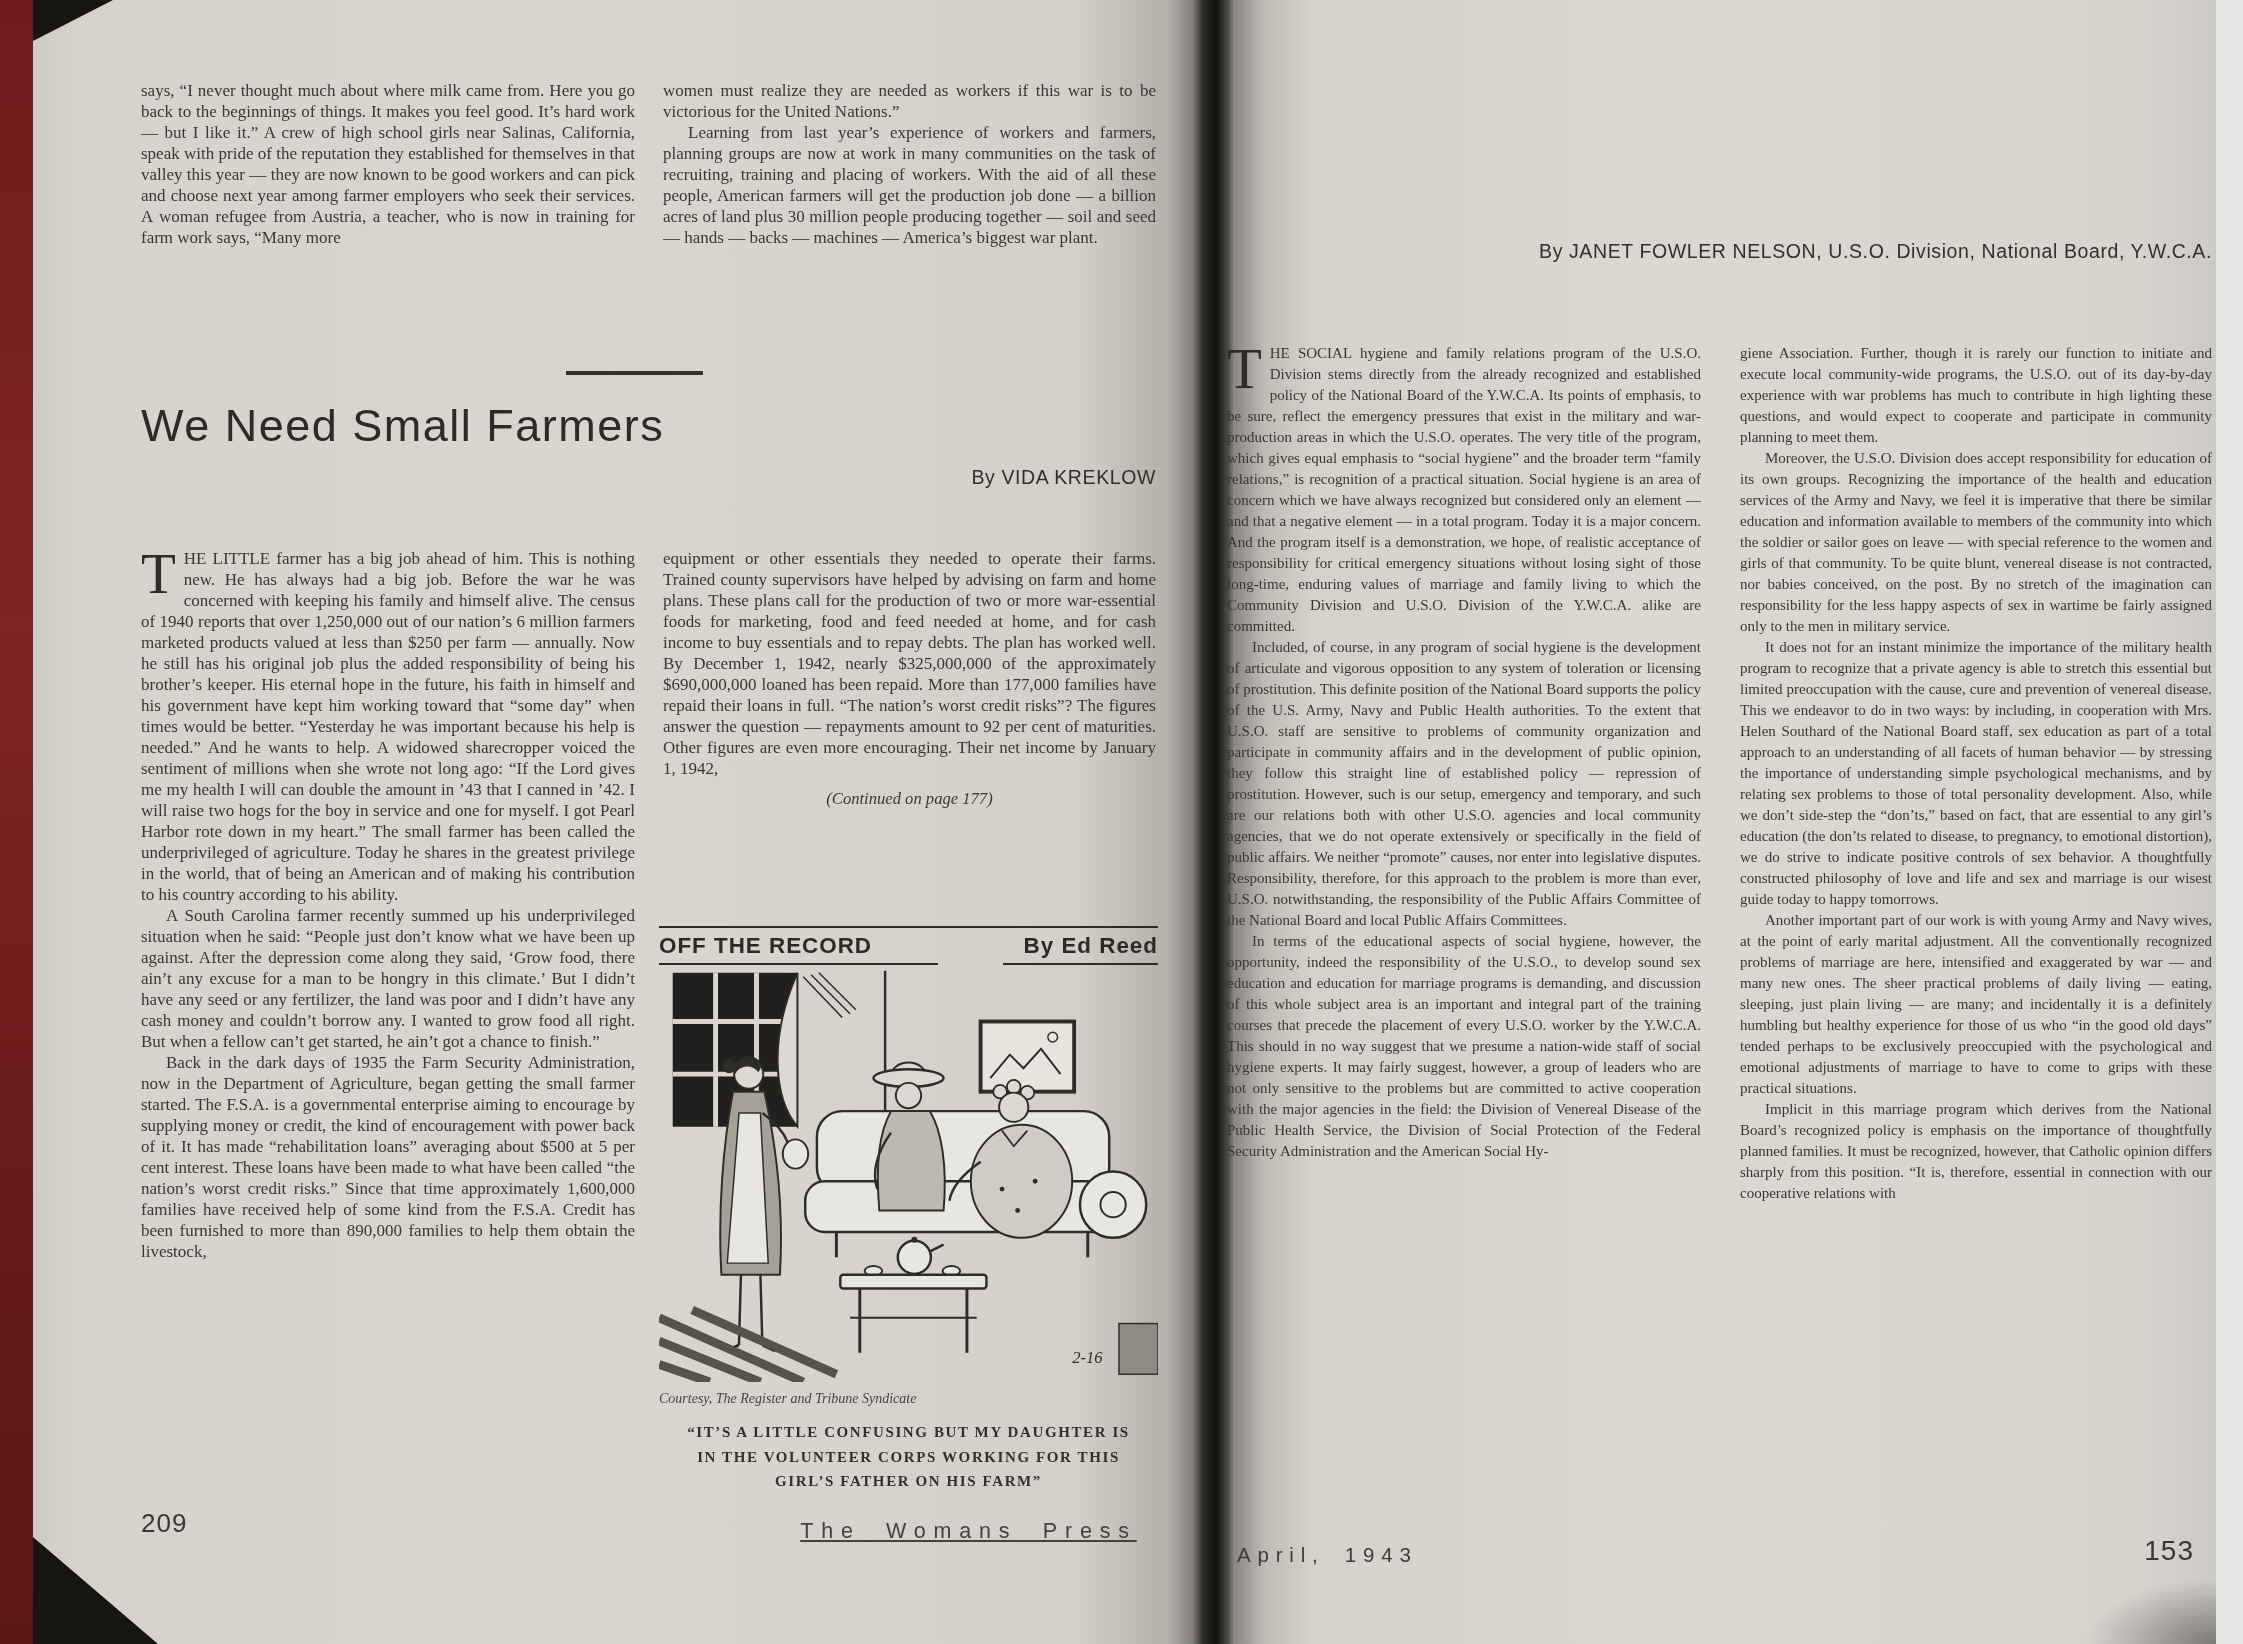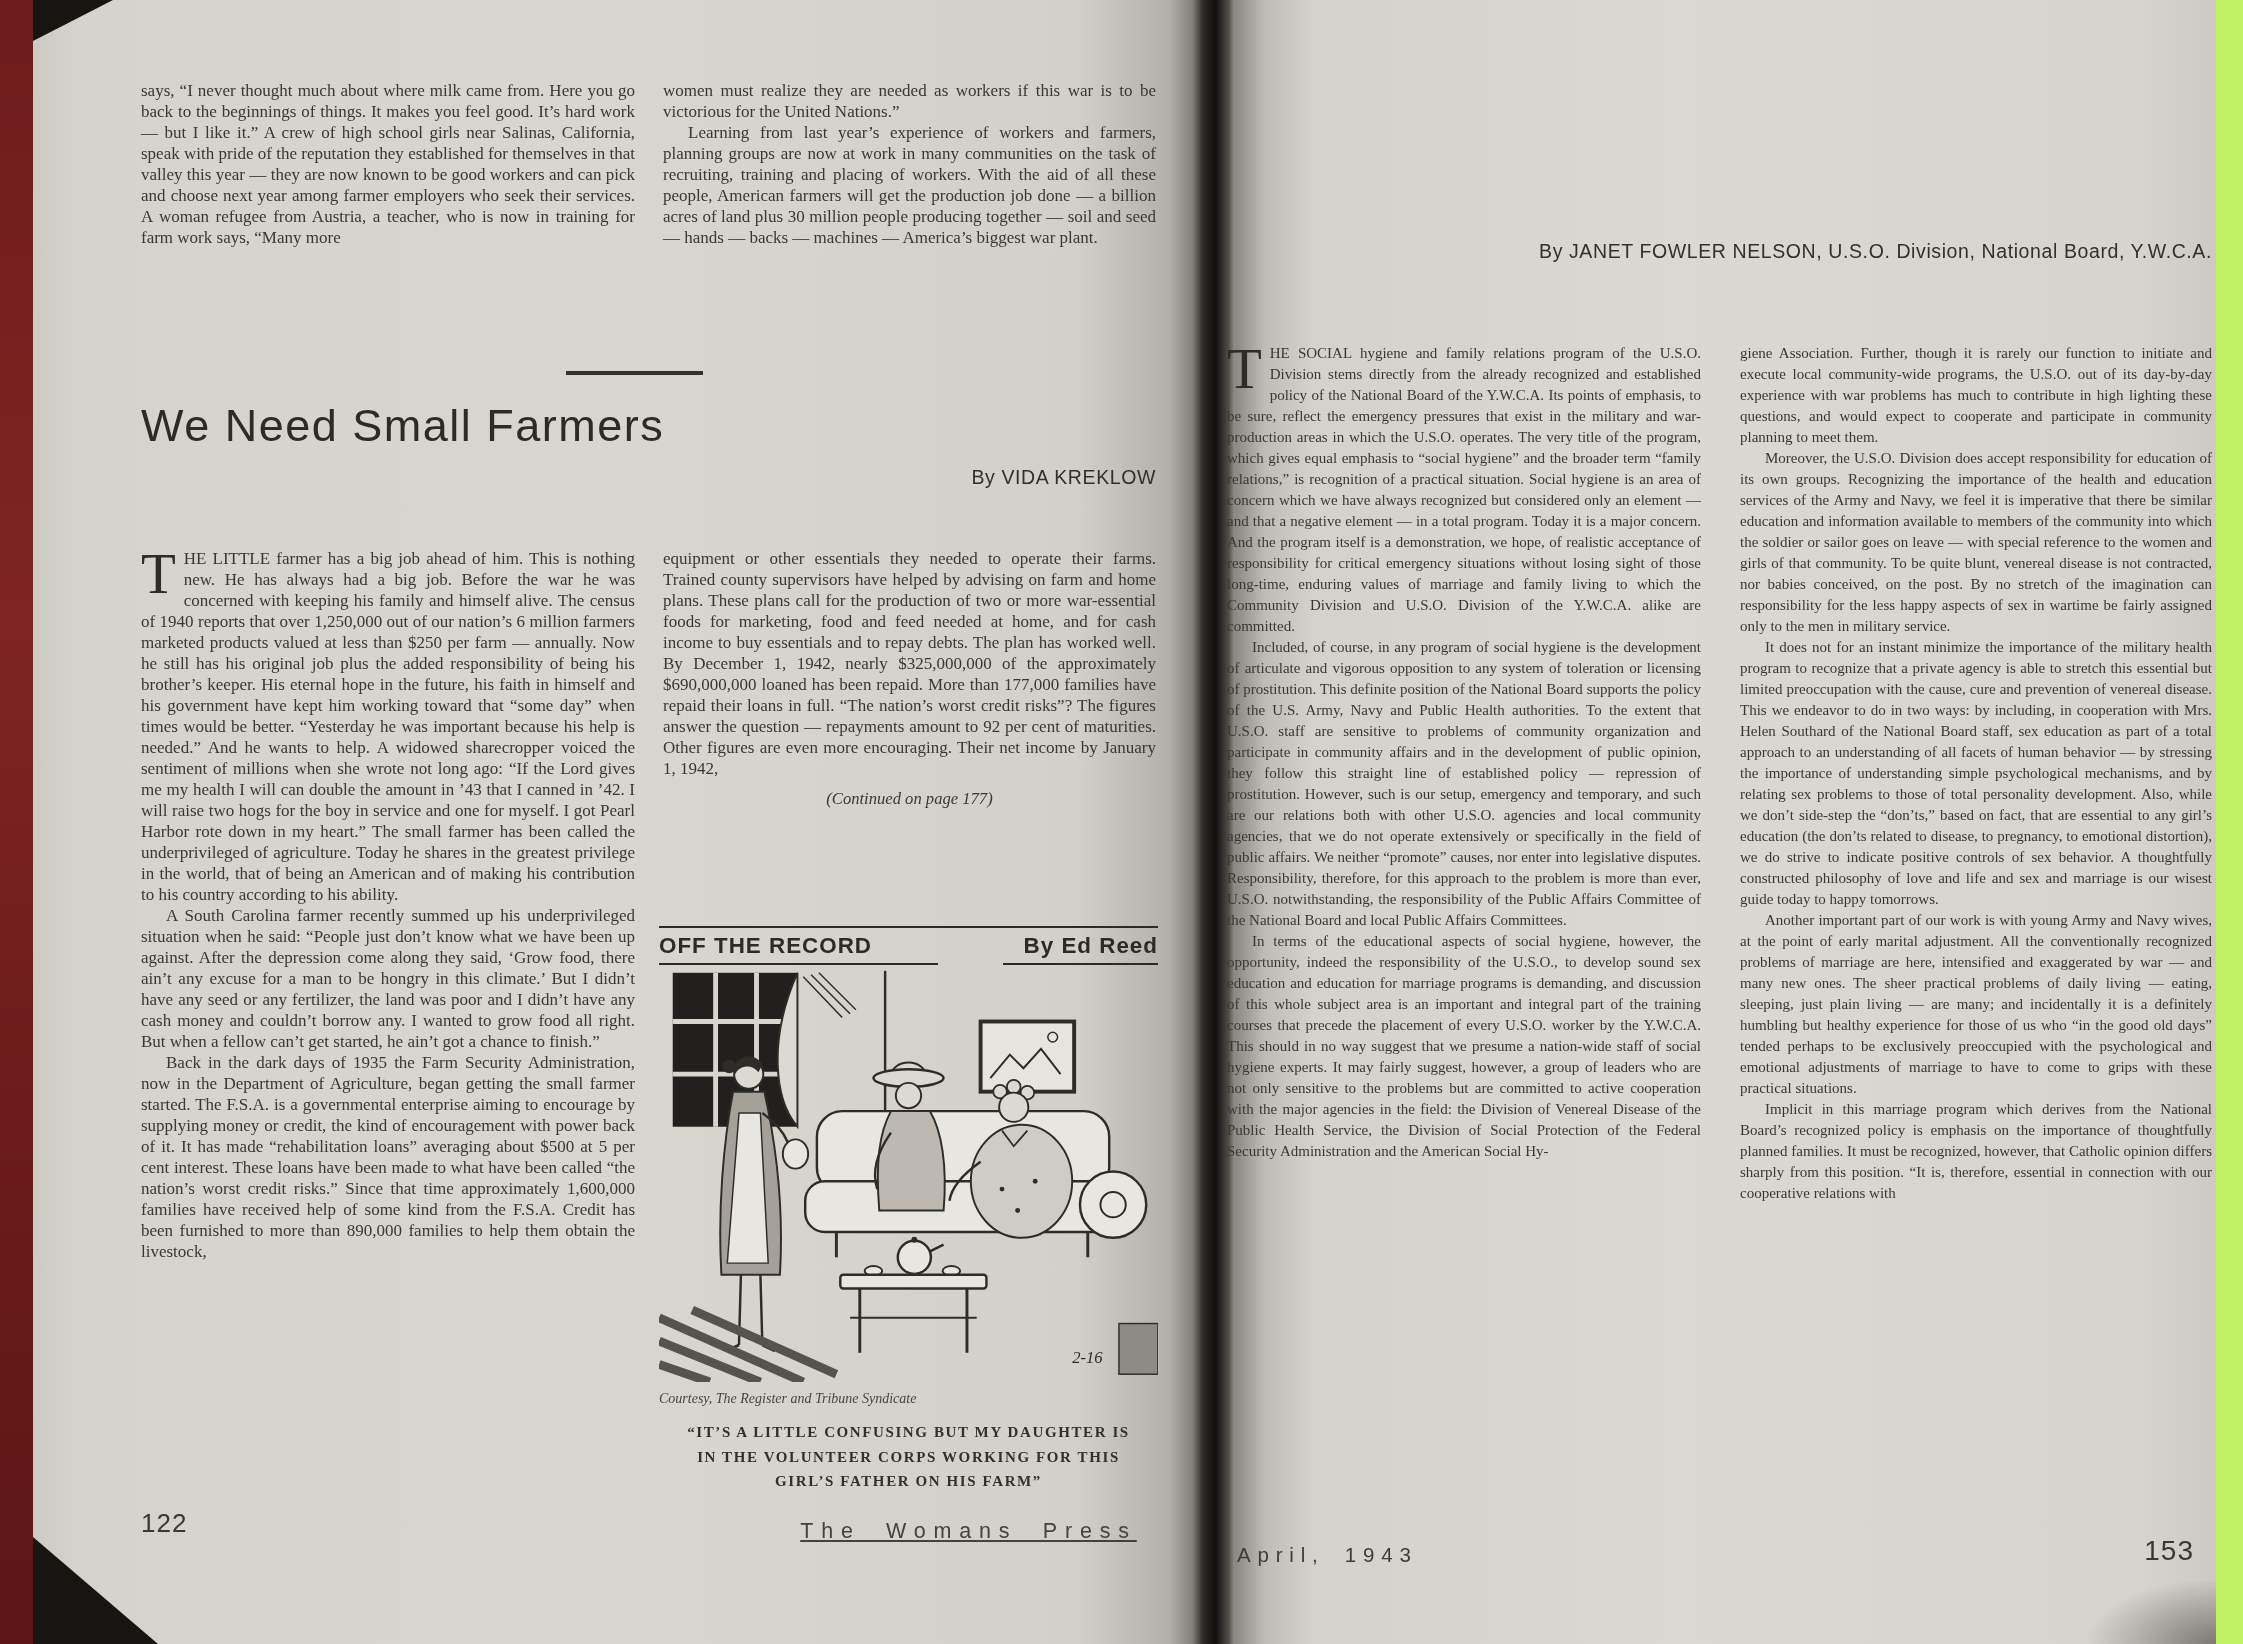--- a/index.html
+++ b/index.html
@@ -1,17 +1,17 @@
 <!DOCTYPE html>
 <html><head>
 <meta charset="utf-8">
 <style>
   html,body { margin:0; padding:0; background:#9a9893; }
   .spread { position:relative; width:2243px; height:1644px; overflow:hidden;
-            background:#bef264; font-family:"Liberation Serif", serif; }
+            background:#e5e5e5; font-family:"Liberation Serif", serif; }
   .abs { position:absolute; }
 
   
   .strip  { position:absolute; left:0; top:0; width:33px; height:1644px;
             background:linear-gradient(180deg,#6e1c1c,#7e2522 38%,#6a1b1a 70%,#5d1616); }
   .pageL  { position:absolute; left:33px; top:0; width:1159px; height:1644px;
             background:linear-gradient(90deg,#cdcac4 0,#d6d3cd 4%,#d9d6d0 50%,#d3d0ca 90%,#b3b0aa 98%,#83817c 100%); }
   .pageR  { position:absolute; left:1235px; top:0; width:981px; height:1644px;
             background:linear-gradient(90deg,#8b8883 0,#bfbcb6 3%,#d5d2cc 8%,#dbd8d2 45%,#d7d4ce 92%,#cdcac5 100%); }
   .gutter { position:absolute; left:1192px; top:0; width:43px; height:1644px;
@@ -188,21 +188,21 @@
 
       <rect x="472" y="368" width="40" height="52" fill="#8e8b85" stroke="#2e2c28" stroke-width="1.5"></rect>
 
       <text x="424" y="408" font-family="Liberation Serif, serif" font-style="italic" font-size="17" fill="#2e2c28">2-16</text>
     </svg>
 
     <div class="credit">Courtesy, The Register and Tribune Syndicate</div>
     <div class="caption">“IT’S A LITTLE CONFUSING BUT MY DAUGHTER IS IN THE VOLUNTEER CORPS WORKING FOR THIS GIRL’S FATHER ON HIS FARM”</div>
   </div>
 
-  <div class="abs pagenum" style="left:141px; top:1508px;">122</div>
+  <div class="abs pagenum" style="left:141px; top:1508px;">209</div>
   <div class="abs mag-title" style="left:722px; top:1519px; width:493px;">The Womans Press</div>
 
 
   <div class="abs byline" style="left:1346px; top:240px; width:866px;">By JANET FOWLER NELSON, U.S.O. Division, National Board, Y.W.C.A.</div>
 
   <div class="abs colbox" style="left:1227px; top:343px; width:474px; height:1182px;">
     <p class="m0 bodyR just"><span class="dropcap">T</span><span>HE SOCIAL hygiene and family relations program of the U.S.O. Division stems directly from the already recognized and established policy of the National Board of the Y.W.C.A. Its points of emphasis, to be sure, reflect the emergency pressures that exist in the military and war-production areas in which the U.S.O. operates. The very title of the program, which gives equal emphasis to “social hygiene” and the broader term “family relations,” is recognition of a practical situation. Social hygiene is an area of concern which we have always recognized but considered only an element — and that a negative element — in a total program. Today it is a major concern. And the program itself is a demonstration, we hope, of realistic acceptance of responsibility for critical emergency situations without losing sight of those long-time, enduring values of marriage and family living to which the Community Division and U.S.O. Division of the Y.W.C.A. alike are committed.</span></p>
     <p class="m0 bodyR just indent">Included, of course, in any program of social hygiene is the development of articulate and vigorous opposition to any system of toleration or licensing of prostitution. This definite position of the National Board supports the policy of the U.S. Army, Navy and Public Health authorities. To the extent that U.S.O. staff are sensitive to problems of community organization and participate in community affairs and in the development of public opinion, they follow this straight line of established policy — repression of prostitution. However, such is our setup, emergency and temporary, and such are our relations both with other U.S.O. agencies and local community agencies, that we do not operate extensively or specifically in the field of public affairs. We neither “promote” causes, nor enter into legislative disputes. Responsibility, therefore, for this approach to the problem is more than ever, U.S.O. notwithstanding, the responsibility of the Public Affairs Committee of the National Board and local Public Affairs Committees.</p>
     <p class="m0 bodyR just indent">In terms of the educational aspects of social hygiene, however, the opportunity, indeed the responsibility of the U.S.O., to develop sound sex education and education for marriage programs is demanding, and discussion of this whole subject area is an important and integral part of the training courses that precede the placement of every U.S.O. worker by the Y.W.C.A. This should in no way suggest that we presume a nation-wide staff of social hygiene experts. It may fairly suggest, however, a group of leaders who are not only sensitive to the problems but are committed to active cooperation with the major agencies in the field: the Division of Venereal Disease of the Public Health Service, the Division of Social Protection of the Federal Security Administration and the American Social Hy-</p>
   </div>

